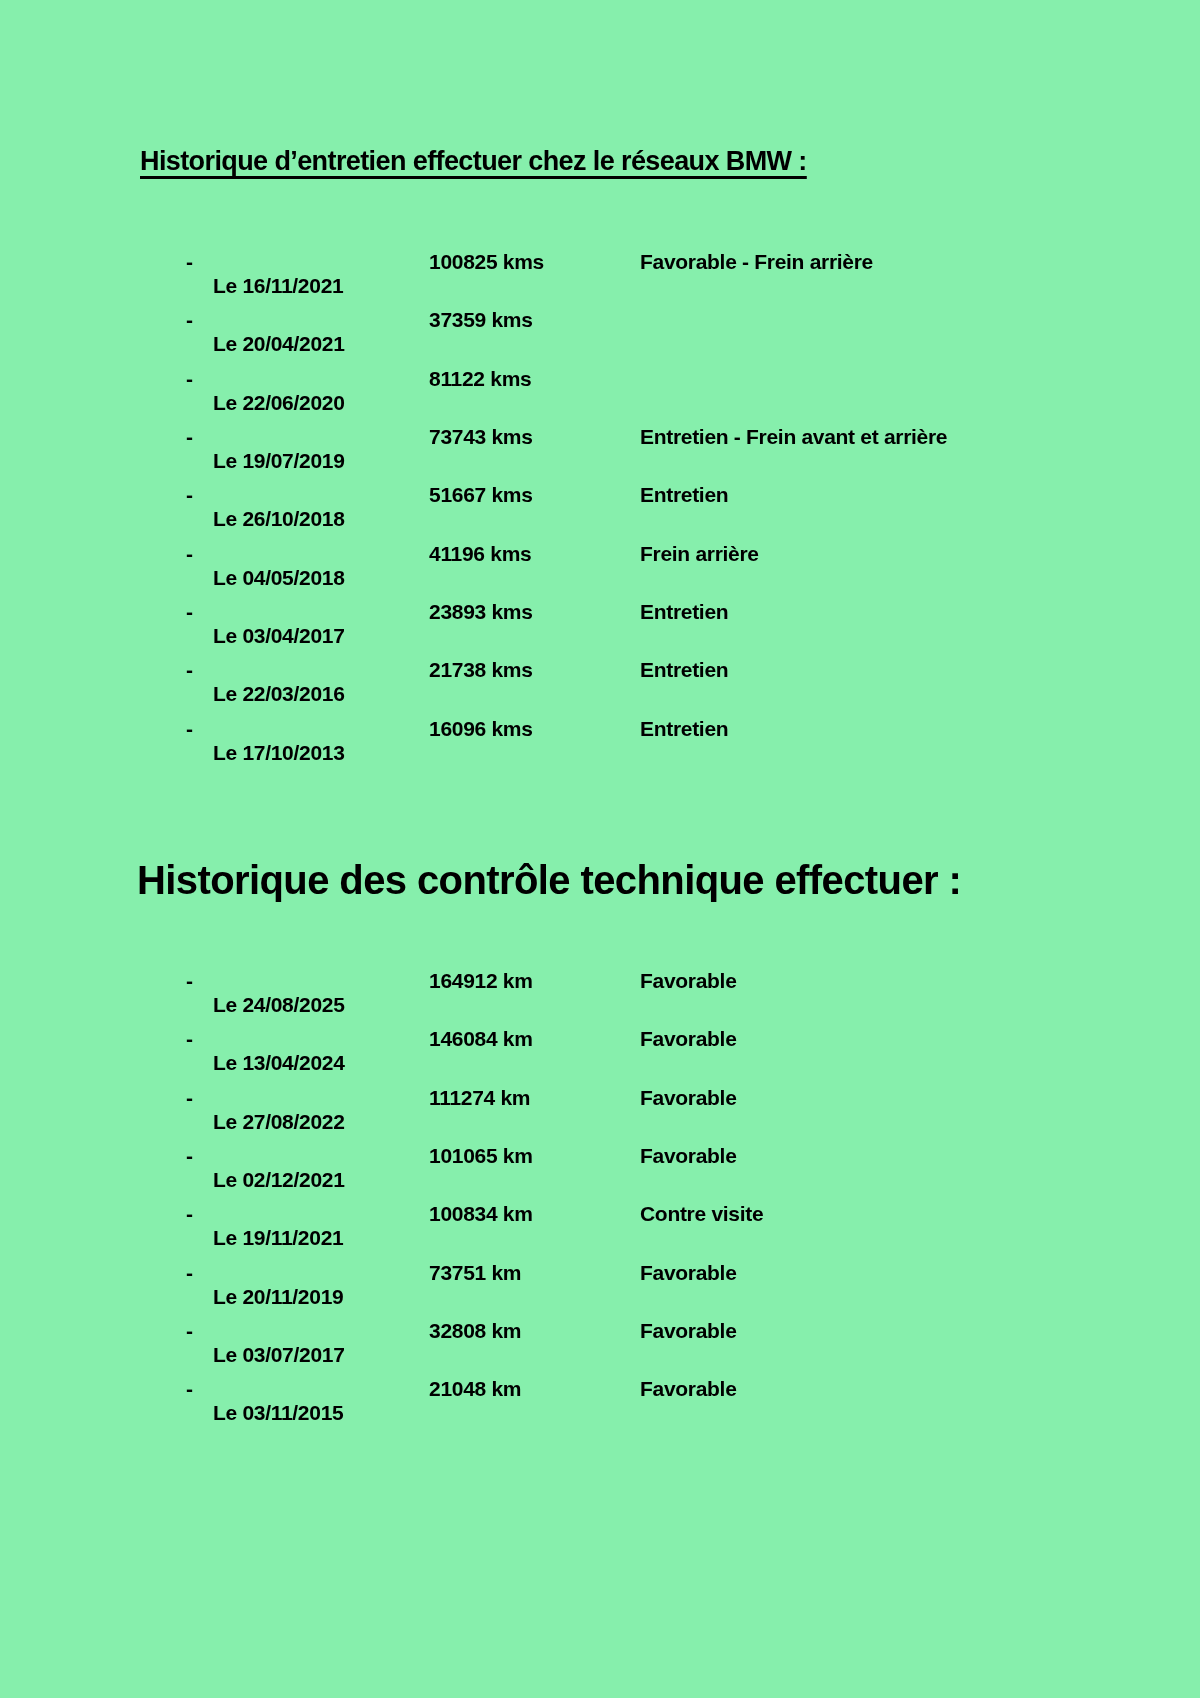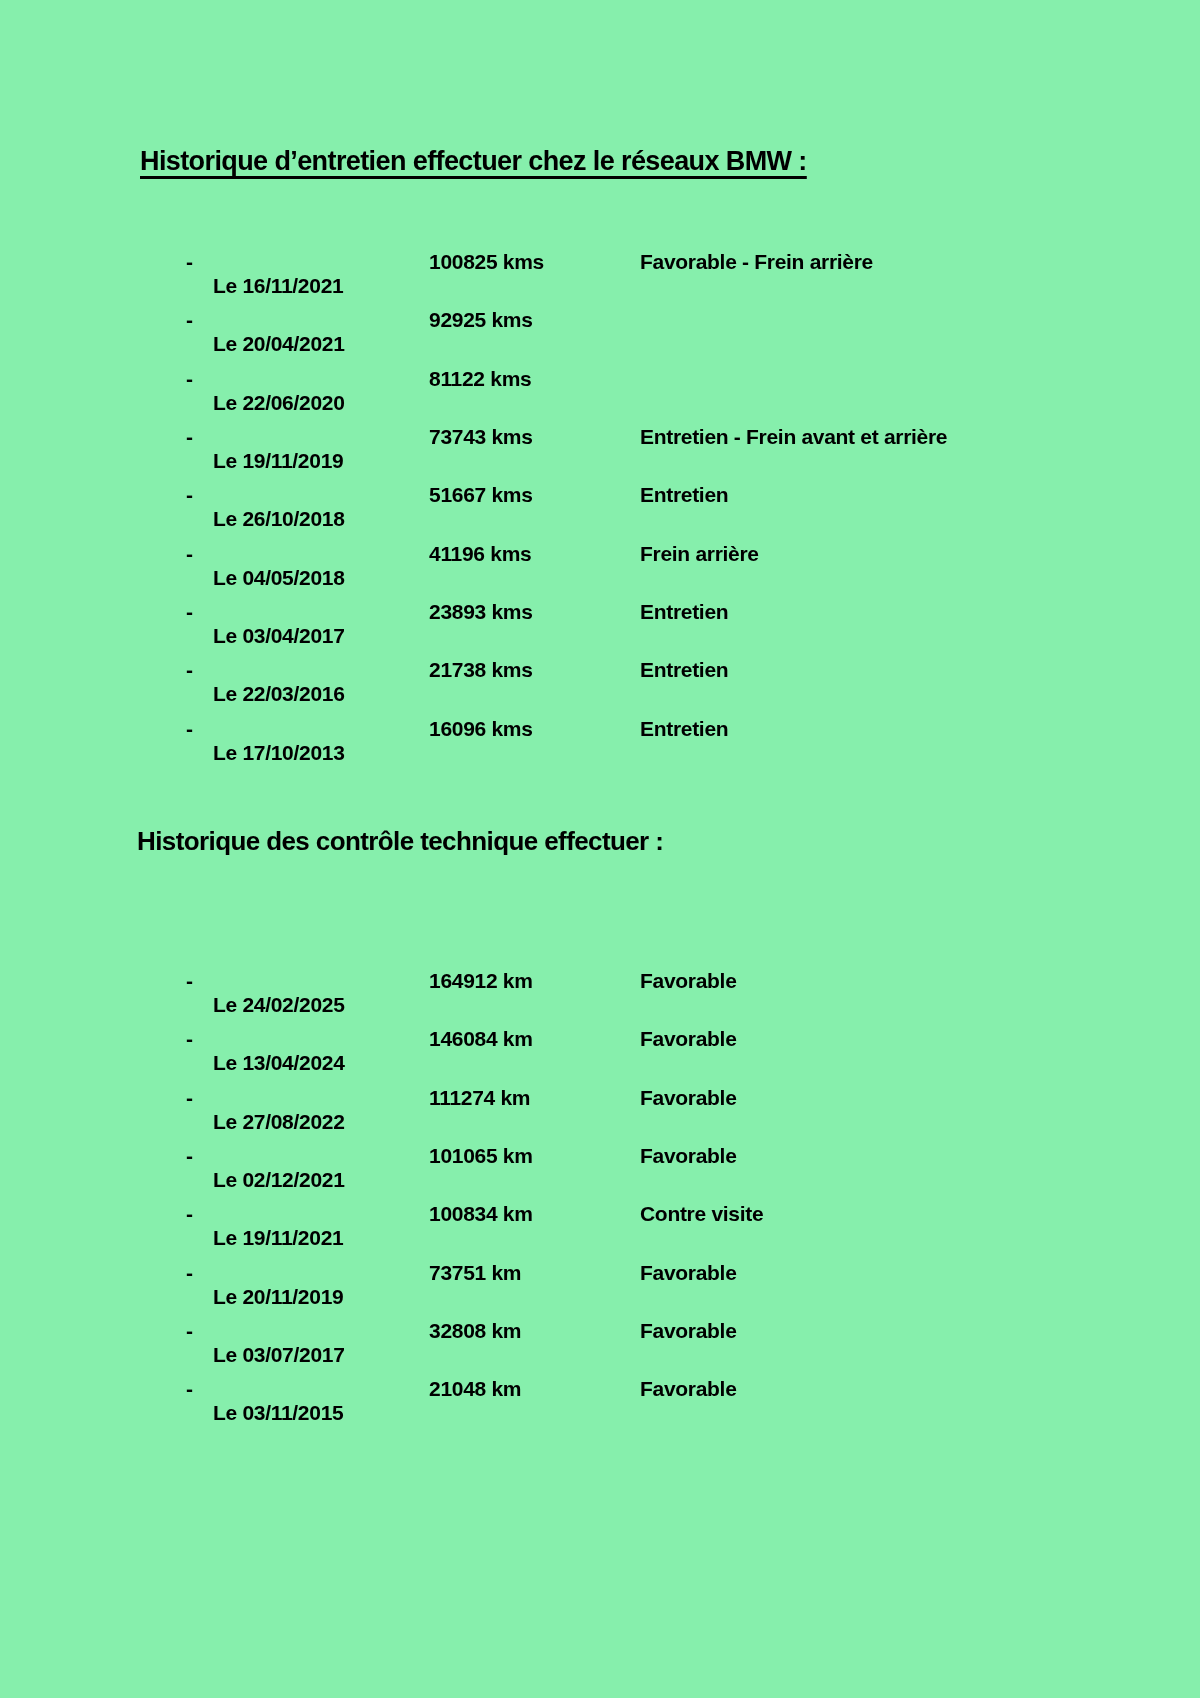--- a/index.html
+++ b/index.html
@@ -22,22 +22,22 @@
     font-size:27px;
     letter-spacing:-0.6px;
     text-decoration:underline;
     text-decoration-thickness:2.5px;
     text-underline-offset:6px;
     white-space:nowrap;
   }
   .title-large{
     position:absolute;
     left:137px;
-    top:826px;
-    font-size:26px;
+    top:858px;
+    font-size:40px;
     letter-spacing:-0.6px;
     white-space:nowrap;
   }
   .rows{
     list-style:none;
     margin:0;
     padding:0;
     position:absolute;
     left:0;
     width:100%;
@@ -68,30 +68,30 @@
   <ul class="rows rows-1">
     <li class="row">
       <span class="cell-bullet">-</span>
       <span class="cell-date">Le 16/11/2021</span>
       <span class="cell-dist">100825 kms</span>
       <span class="cell-desc">Favorable - Frein arrière</span>
     </li>
     <li class="row">
       <span class="cell-bullet">-</span>
       <span class="cell-date">Le 20/04/2021</span>
-      <span class="cell-dist">92925 kms</span>
+      <span class="cell-dist">37359 kms</span>
     </li>
     <li class="row">
       <span class="cell-bullet">-</span>
       <span class="cell-date">Le 22/06/2020</span>
       <span class="cell-dist">81122 kms</span>
     </li>
     <li class="row">
       <span class="cell-bullet">-</span>
-      <span class="cell-date">Le 19/11/2019</span>
+      <span class="cell-date">Le 19/07/2019</span>
       <span class="cell-dist">73743 kms</span>
       <span class="cell-desc">Entretien - Frein avant et arrière</span>
     </li>
     <li class="row">
       <span class="cell-bullet">-</span>
       <span class="cell-date">Le 26/10/2018</span>
       <span class="cell-dist">51667 kms</span>
       <span class="cell-desc">Entretien</span>
     </li>
     <li class="row">
@@ -118,21 +118,21 @@
       <span class="cell-dist">16096 kms</span>
       <span class="cell-desc">Entretien</span>
     </li>
   </ul>
 
   <h2 class="title title-large">Historique des contrôle technique effectuer :</h2>
 
   <ul class="rows rows-2">
     <li class="row">
       <span class="cell-bullet">-</span>
-      <span class="cell-date">Le 24/02/2025</span>
+      <span class="cell-date">Le 24/08/2025</span>
       <span class="cell-dist">164912 km</span>
       <span class="cell-desc">Favorable</span>
     </li>
     <li class="row">
       <span class="cell-bullet">-</span>
       <span class="cell-date">Le 13/04/2024</span>
       <span class="cell-dist">146084 km</span>
       <span class="cell-desc">Favorable</span>
     </li>
     <li class="row">

